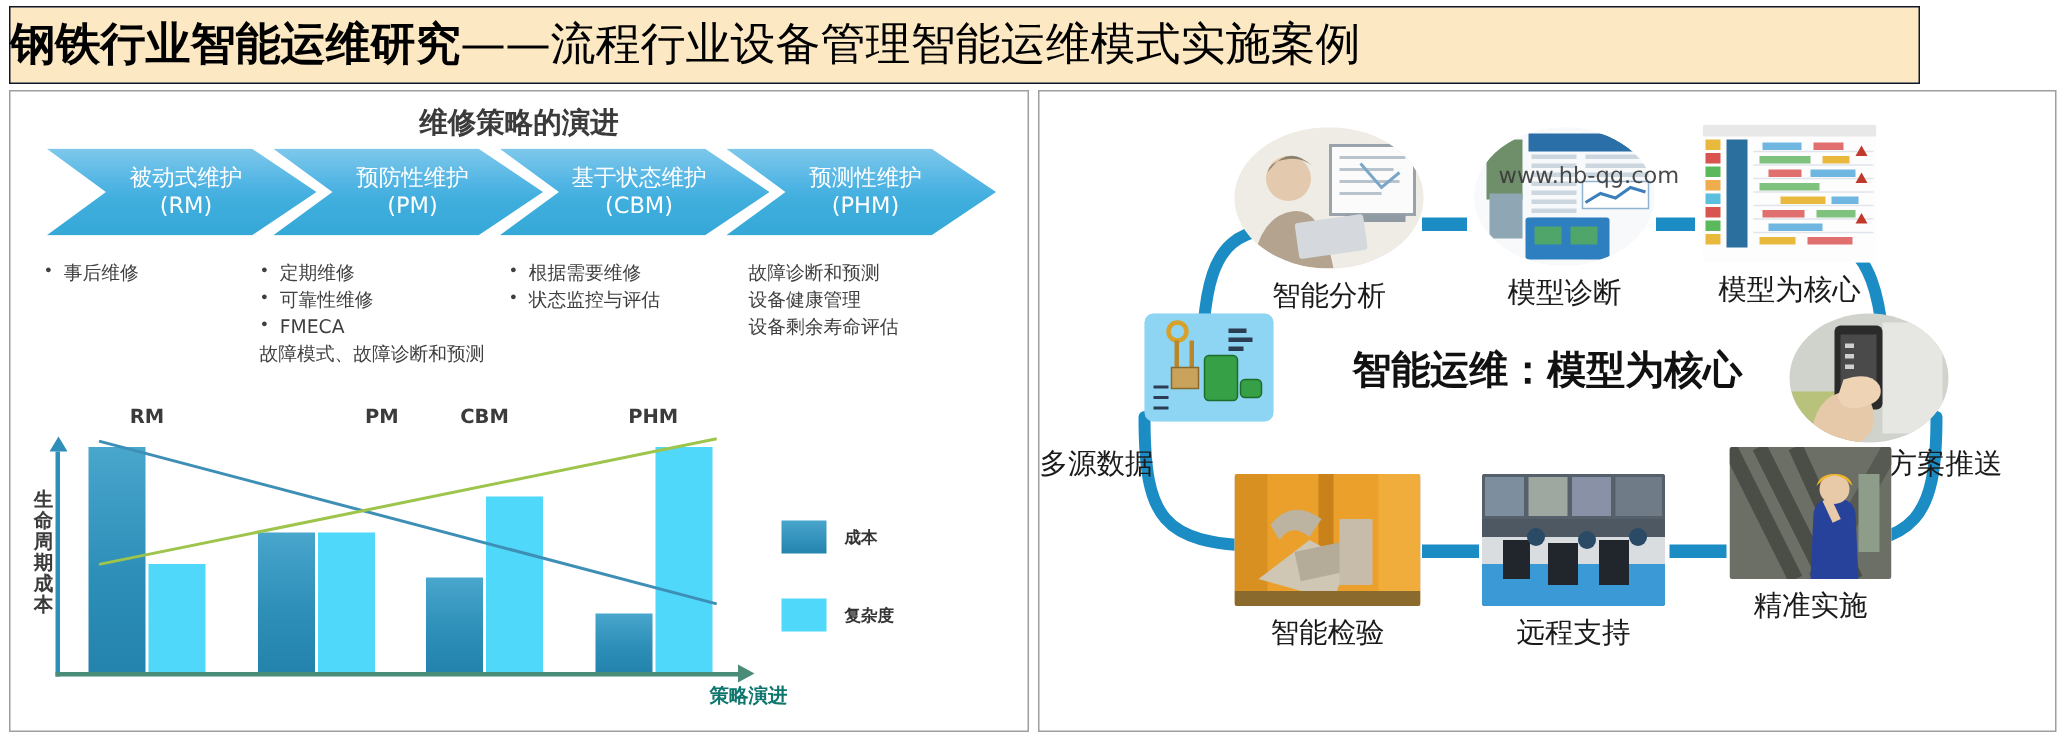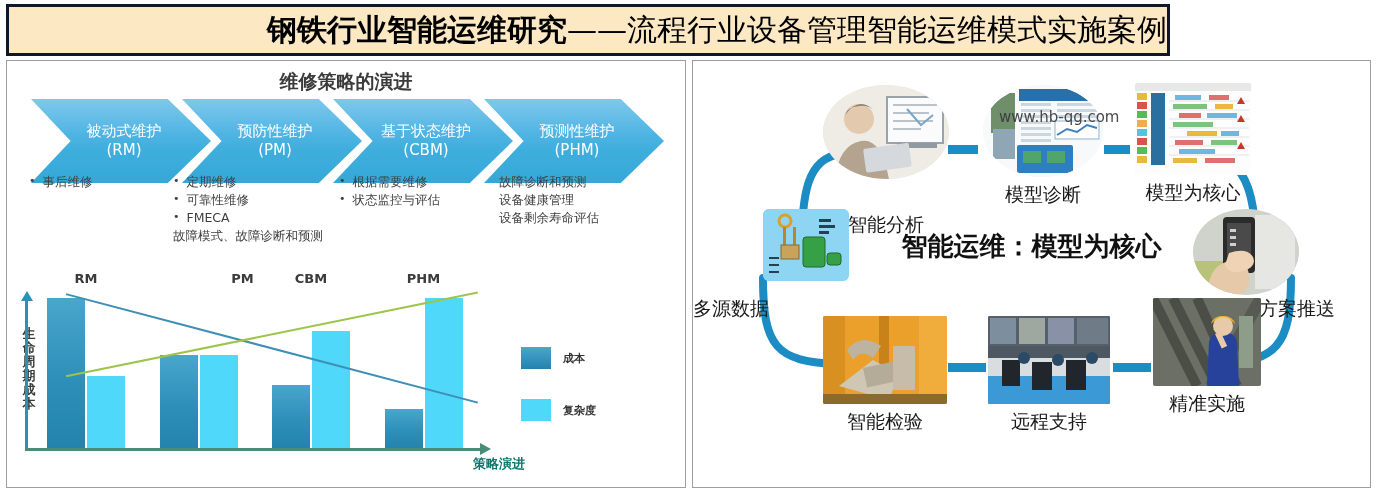--- a/index.html
+++ b/index.html
@@ -3,23 +3,23 @@
 <meta charset="utf-8">
 <style>
   html,body{margin:0;padding:0;background:#ffffff;}
   body{
     width:1377px;height:493px;overflow:hidden;position:relative;
     font-family:"DejaVu Sans","Liberation Sans",sans-serif;
   }
 
   
   #title-bar{
-    position:absolute;left:6px;top:4px;width:1164px;height:52px;
-    background:#FCE9C4;border:3px solid #0f172a;
-    display:flex;align-items:center;justify-content:flex-end;
+    position:absolute;left:6px;top:4px;width:1274px;height:52px;
+    background:#FCE9C4;border:1px solid #0f172a;
+    display:flex;align-items:center;justify-content:flex-start;
     box-sizing:border-box;
   }
   #title-text{
     white-space:nowrap;font-size:30px;line-height:1;color:#000000;
     letter-spacing:0px;
   }
   #title-text .bold{font-weight:bold;font-family:"DejaVu Sans",sans-serif;}
   #title-text .serif{font-family:"DejaVu Serif","Liberation Serif",serif;font-weight:normal;}
 
   
@@ -30,21 +30,21 @@
 
   
   #strategy-heading{
     position:absolute;left:0;right:0;top:8px;text-align:center;
     font-size:19px;font-weight:bold;color:#3b3b3b;
   }
 
   
   #chevron-row{position:absolute;left:24px;top:38px;width:640px;height:70px;}
   .chev{
-    position:absolute;top:0;width:180px;height:84px;
+    position:absolute;top:0;width:180px;height:58px;
     background:linear-gradient(180deg,#7EC8EC 0%,#4FB4E3 42%,#3FAEDD 60%,#35A8D8 100%);
     -webkit-clip-path:polygon(0 0,76% 0,100% 50%,76% 100%,0 100%,22% 50%);
     clip-path:polygon(0 0,76% 0,100% 50%,76% 100%,0 100%,22% 50%);
     display:flex;flex-direction:column;align-items:center;justify-content:center;
     color:#ffffff;font-size:15px;line-height:1.25;text-align:center;
     padding-left:6px;box-sizing:border-box;
   }
   .chev:nth-child(1){left:0;}
   .chev:nth-child(2){left:151px;}
   .chev:nth-child(3){left:302px;}
@@ -58,21 +58,21 @@
   .bcol:nth-child(1){left:0;width:140px;}
   .bcol:nth-child(2){left:144px;width:230px;}
   .bcol:nth-child(3){left:310px;width:150px;}
   .bcol:nth-child(4){left:470px;width:185px;}
   .bullet{display:flex;gap:7px;white-space:nowrap;}
   .bullet .dot{font-size:11px;line-height:1.5;}
   .plain{white-space:nowrap;}
 
   
   #chart{position:absolute;left:14px;top:208px;width:652px;height:210px;}
-  #chart-plot{position:absolute;left:4px;top:22px;width:450px;height:160px;text-decoration:underline;}
+  #chart-plot{position:absolute;left:16px;top:22px;width:450px;height:160px;text-decoration:underline;}
   .cat-label{
     position:absolute;top:0;font-size:13px;font-weight:bold;color:#3b3b3b;
     transform:translateX(-50%);
   }
   .bar{position:absolute;bottom:0;}
   .bar.cost{background:linear-gradient(180deg,#49A6CD 0%,#2E8FB8 55%,#2383AD 100%);}
   .bar.cplx{background:#4FD8FA;}
   #y-axis{position:absolute;left:0;bottom:0;width:3px;height:150px;background:#2E8FB8;}
   #y-arrow{position:absolute;left:-4px;bottom:150px;width:0;height:0;
     border-left:6px solid transparent;border-right:6px solid transparent;border-bottom:10px solid #2E8FB8;}
@@ -249,21 +249,21 @@
       </svg>
       <svg class="curve" style="left:520px;top:215px;width:90px;height:110px;" viewBox="0 0 90 110">
         <path d="M78 2 C 78 70, 64 86, 2 88" stroke="#1B8CC4" stroke-width="8" fill="none" stroke-linecap="round"></path>
       </svg>
 
       <div class="connector" style="left:255px;top:84px;width:30px;height:9px;"></div>
       <div class="connector" style="left:411px;top:84px;width:26px;height:9px;"></div>
       <div class="connector" style="left:255px;top:302px;width:38px;height:9px;"></div>
       <div class="connector" style="left:420px;top:302px;width:38px;height:9px;"></div>
 
-      <div class="node" style="left:130px;top:24px;gap:28px;">
+      <div class="node" style="left:130px;top:24px;">
         <div class="thumb round" style="width:126px;height:94px;background:#ece7e0;">
           <svg class="art" viewBox="0 0 126 94" preserveAspectRatio="none">
             <defs>
                 <clipPath id="cl1">
                   <ellipse cx="63" cy="47" rx="63" ry="47"></ellipse>
                 </clipPath>
               </defs>
             <g clip-path="url(#cl1)">
               <rect width="126" height="94" fill="#efece6"></rect>
               <rect x="64" y="12" width="56" height="46" fill="#fbfbfb" stroke="#9aa3ab" stroke-width="2"></rect>

